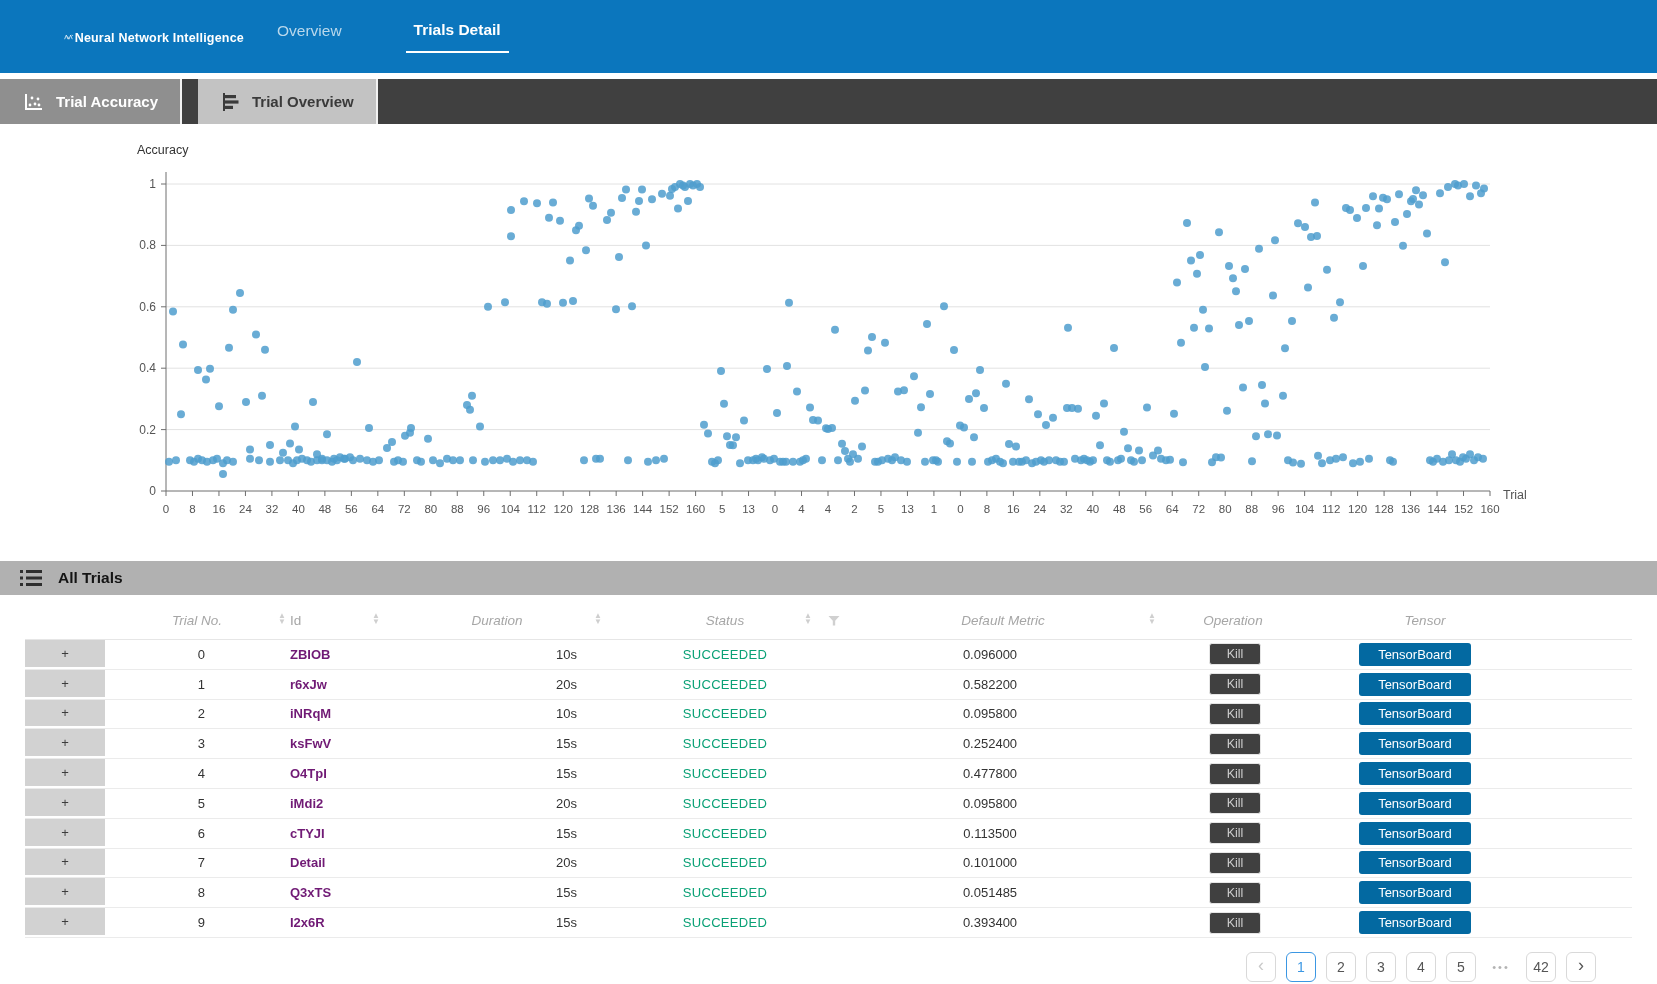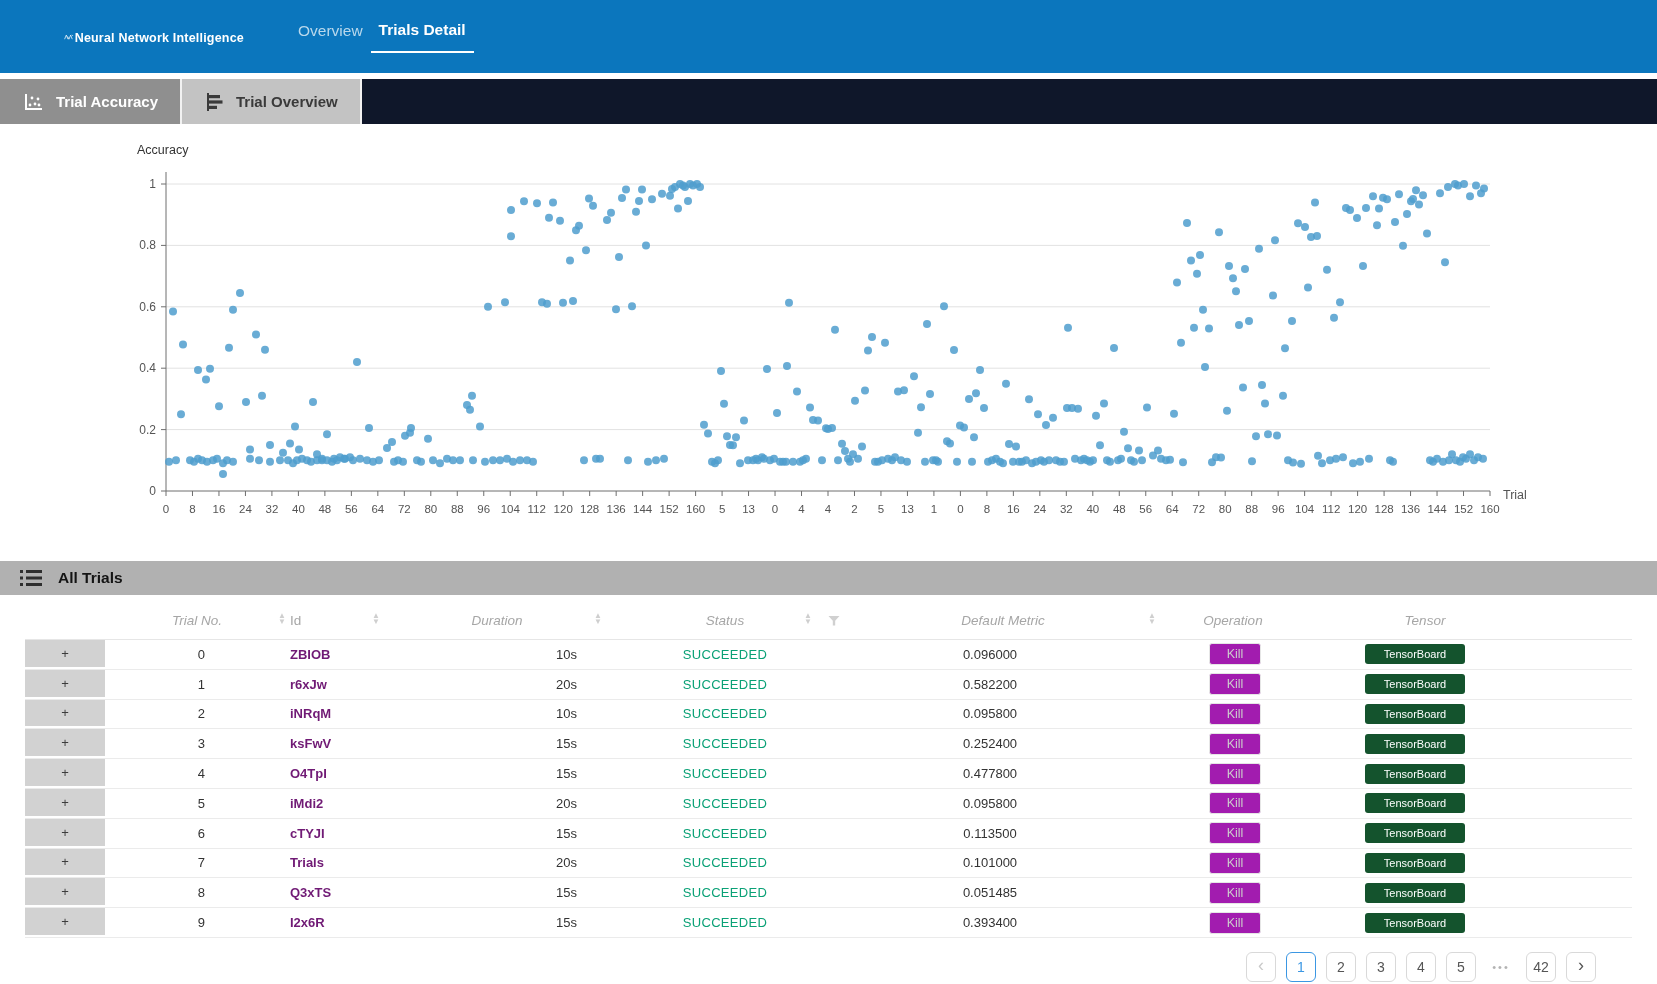--- a/index.html
+++ b/index.html
@@ -3,26 +3,26 @@
 <meta charset="utf-8">
 <style>
   html,body{margin:0;padding:0;background:#fff;}
   body{width:1657px;height:984px;font-family:"Liberation Sans",sans-serif;overflow:hidden;position:relative;}
 
   
   .navbar{height:73px;background:#0b76bd;display:flex;align-items:center;}
   .logo-block{margin-left:64px;display:flex;flex-direction:row;align-items:center;width:180px;}
   .logo-block svg{display:block;}
   .logo-text{color:#fff;font-size:12.5px;font-weight:700;margin-top:3px;white-space:nowrap;letter-spacing:.2px;}
-  .nav-links{display:flex;align-items:center;margin-left:46px;}
+  .nav-links{display:flex;align-items:center;margin-left:25px;gap:56px;}
   .nav-link{font-size:15.5px;color:#b9d8ec;padding:0 8px 12px 8px;cursor:pointer;}
   .nav-link.active{color:#fff;font-weight:700;border-bottom:2px solid #fff;}
 
   
-  .tabbar{margin-top:6px;height:45px;background:#0f172a;display:flex;align-items:stretch;}
+  .tabbar{margin-top:6px;height:45px;background:#404040;display:flex;align-items:stretch;gap:16px;}
   .tab{display:flex;align-items:center;gap:12px;padding:0 22px;font-size:15px;font-weight:700;color:#3a3a3a;border-right:2px solid #f2f2f2;cursor:pointer;background:#c3c3c3;}
   .tab.active{background:#8f8f8f;color:#fff;}
   .tab svg{flex:0 0 auto;}
 
   
   .chart-wrap{position:relative;height:406px;}
   .chart-wrap svg{display:block;}
 
   
   .section-bar{margin-top:31px;height:34px;background:#b1b1b1;display:flex;align-items:center;}
@@ -40,22 +40,22 @@
   .rows{border-top:1px solid #e6e6e6;}
   .trow{display:flex;height:28.8px;border-bottom:1px solid #ebebeb;font-size:13px;color:#333;align-items:center;}
   .c-expand{width:80px;align-self:stretch;background:#d2d2d2;border-bottom:2px solid #fff;display:flex;align-items:center;justify-content:center;color:#3c3c3c;font-size:13px;cursor:pointer;}
   .c-no{width:140px;text-align:right;padding-right:40px;box-sizing:border-box;}
   .c-id{width:200px;padding-left:45px;box-sizing:border-box;color:#701a75;font-weight:bold;}
   .c-dur{width:180px;text-align:right;padding-right:48px;box-sizing:border-box;}
   .c-status{width:200px;text-align:center;color:#0aa176;letter-spacing:.3px;}
   .c-metric{width:330px;text-align:center;}
   .c-op{width:160px;display:flex;justify-content:center;}
   .c-tb{width:200px;display:flex;justify-content:center;}
-  .kill-btn{border:1px solid #e6e6e6;background:#a21caf;color:#ccc;font-size:12.5px;border-radius:3px;padding:3px 17px;cursor:not-allowed;font-family:inherit;}
-  .tb-btn{border:none;background:#14532d;color:#fff;font-size:11px;border-radius:3px;padding:4px 19px;cursor:pointer;font-family:inherit;}
+  .kill-btn{border:1px solid #e6e6e6;background:#404040;color:#ccc;font-size:12.5px;border-radius:3px;padding:3px 17px;cursor:not-allowed;font-family:inherit;}
+  .tb-btn{border:none;background:#0369a1;color:#fff;font-size:13px;border-radius:3px;padding:4px 19px;cursor:pointer;font-family:inherit;}
 
   
   .pagination{display:flex;justify-content:flex-end;margin:14px 61px 0 0;}
   .pg{min-width:30px;height:30px;box-sizing:border-box;border:1px solid #d9d9d9;border-radius:6px;display:flex;align-items:center;justify-content:center;font-size:14px;color:#555;background:#fff;margin-left:10px;cursor:pointer;padding:0 6px;}
   .pg.active{border-color:#3b97e3;color:#3b97e3;}
   .pg.disabled{color:#c9c9c9;cursor:default;}
   .pg.ellipsis{border:none;color:#b3b3b3;font-size:11px;letter-spacing:2px;cursor:default;}
   .pg.nav{font-size:18px;padding-bottom:2px;}
 </style>
 </head>
@@ -784,21 +784,21 @@
     <div class="c-tb">
           <button class="tb-btn v-tb">TensorBoard</button>
         </div>
   </div>
 
   <div class="trow">
     <div class="c-expand">
           <span class="v-expand">+</span>
         </div>
     <div class="c-no v-no">7</div>
-    <div class="c-id v-id">Trials</div>
+    <div class="c-id v-id">Detail</div>
     <div class="c-dur v-dur">20s</div>
     <div class="c-status v-status">SUCCEEDED</div>
     <div class="c-metric v-metric">0.101000</div>
     <div class="c-op">
           <button class="kill-btn v-kill" disabled="">Kill</button>
         </div>
     <div class="c-tb">
           <button class="tb-btn v-tb">TensorBoard</button>
         </div>
   </div>

